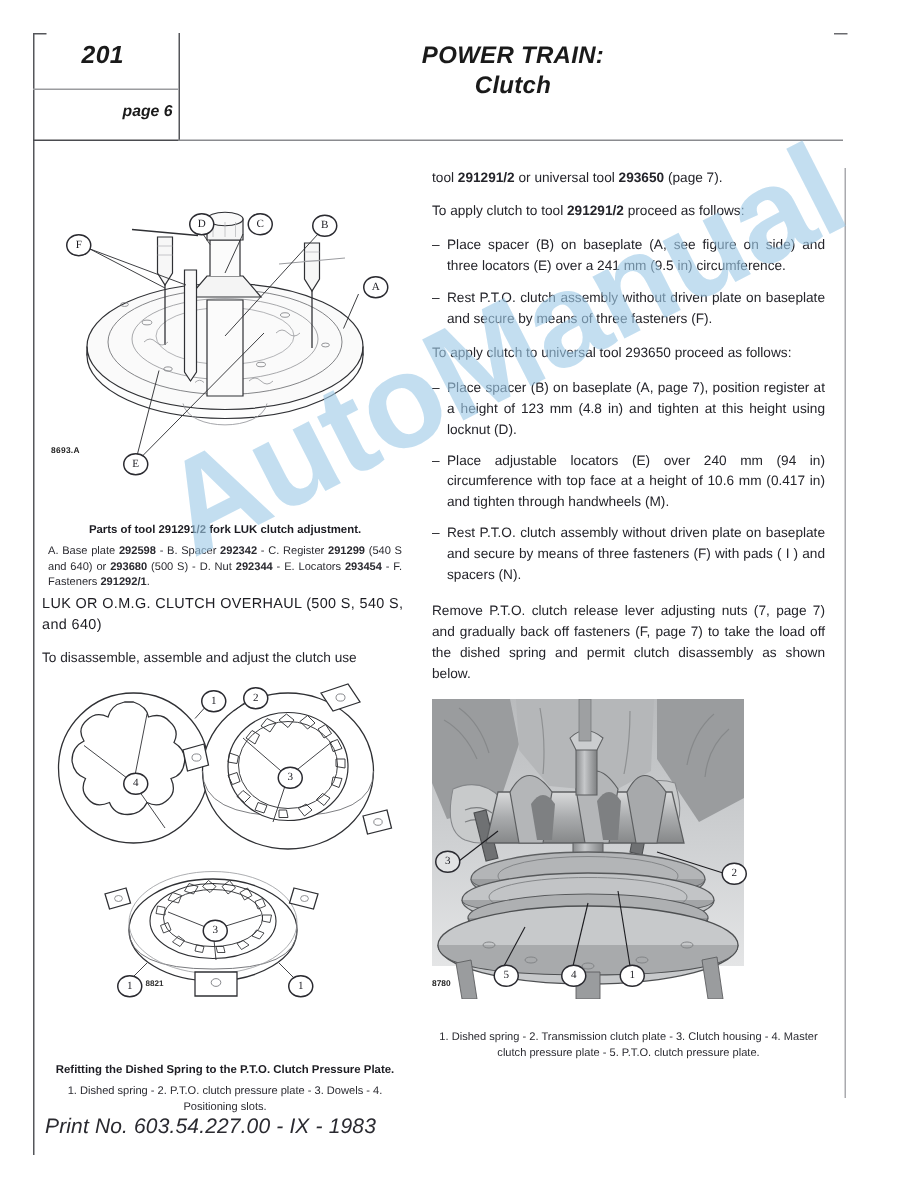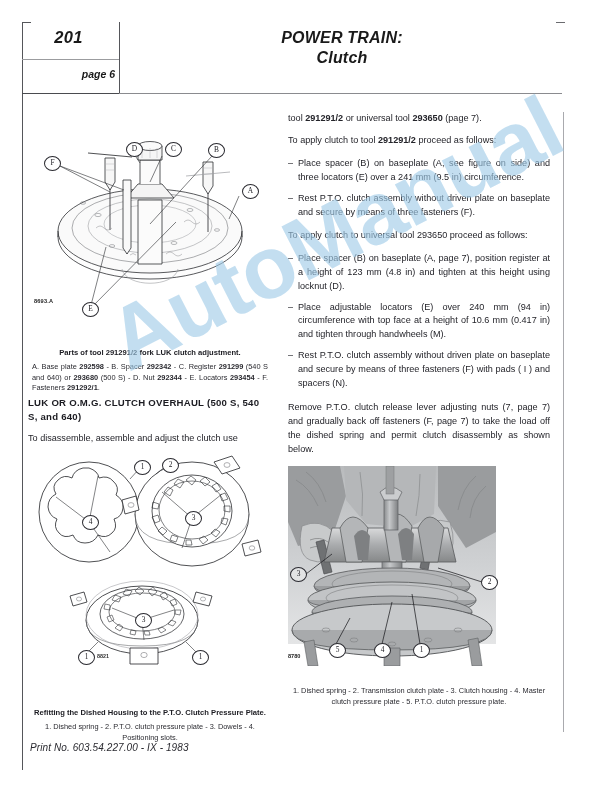--- a/index.html
+++ b/index.html
@@ -132,21 +132,21 @@
     padding-left: 10px;
     position: relative;
     color: #24242a;
   }
   .bullet .dash {
     position: absolute;
     left: 0; top: 0;
   }
   .sec-head {
     font-size: 9.6px;
-    font-weight: bold;
+    font-weight: normal;
     line-height: 1.42;
     letter-spacing: 0.25px;
     margin: 0 0 9px 0;
     color: #1c1c22;
   }
 
   
   .cap-title {
     font-size: 7.6px;
     font-weight: bold;
@@ -164,21 +164,21 @@
   }
   .cap-legend.justified {
     text-align: justify;
   }
   .cap-legend b { font-weight: bold; }
 
   
   #footer-print {
     position: absolute;
     left: 30px; top: 742px;
-    font-size: 10px;
+    font-size: 14px;
     font-style: italic;
     color: #2a2a30;
     letter-spacing: 0.1px;
   }
 
   
   #watermark {
     position: absolute;
     left: 92px;
     top: 300px;
@@ -449,21 +449,21 @@
   <div class="calloutC" style="left:136px; top:6px;">2</div>
   <div class="calloutC" style="left:56px; top:63px;">4</div>
   <div class="calloutC" style="left:159px; top:59px;">3</div>
   <div class="calloutC" style="left:109px; top:161px;">3</div>
   <div class="calloutC" style="left:52px; top:198px;">1</div>
   <div class="calloutC" style="left:166px; top:198px;">1</div>
   <div style="position:absolute; left:71px; top:201px; font-size:5.4px; font-weight:bold; color:#333;">8821</div>
 </div>
 
 <div id="cap-spring">
-  <div class="cap-title">Refitting the Dished Housing to the  P.T.O. Clutch Pressure Plate.</div>
+  <div class="cap-title">Refitting the Dished Spring to the  P.T.O. Clutch Pressure Plate.</div>
   <div class="cap-legend">1. Dished spring - 2. P.T.O. clutch pressure plate - 3. Dowels - 4. Positioning slots.</div>
 </div>
 
 <div class="col" id="col-right">
   <p class="body-p">tool <b>291291/2</b> or universal tool <b>293650</b> (page 7).</p>
   <p class="body-p">To apply clutch to tool <b>291291/2</b> proceed as follows:</p>
 
   <div class="bullet">
     <span class="dash">–</span>
     <span>Place spacer (B) on baseplate (A, see figure on side) and three locators (E) over a 241 mm (9.5 in) circumference.</span>

